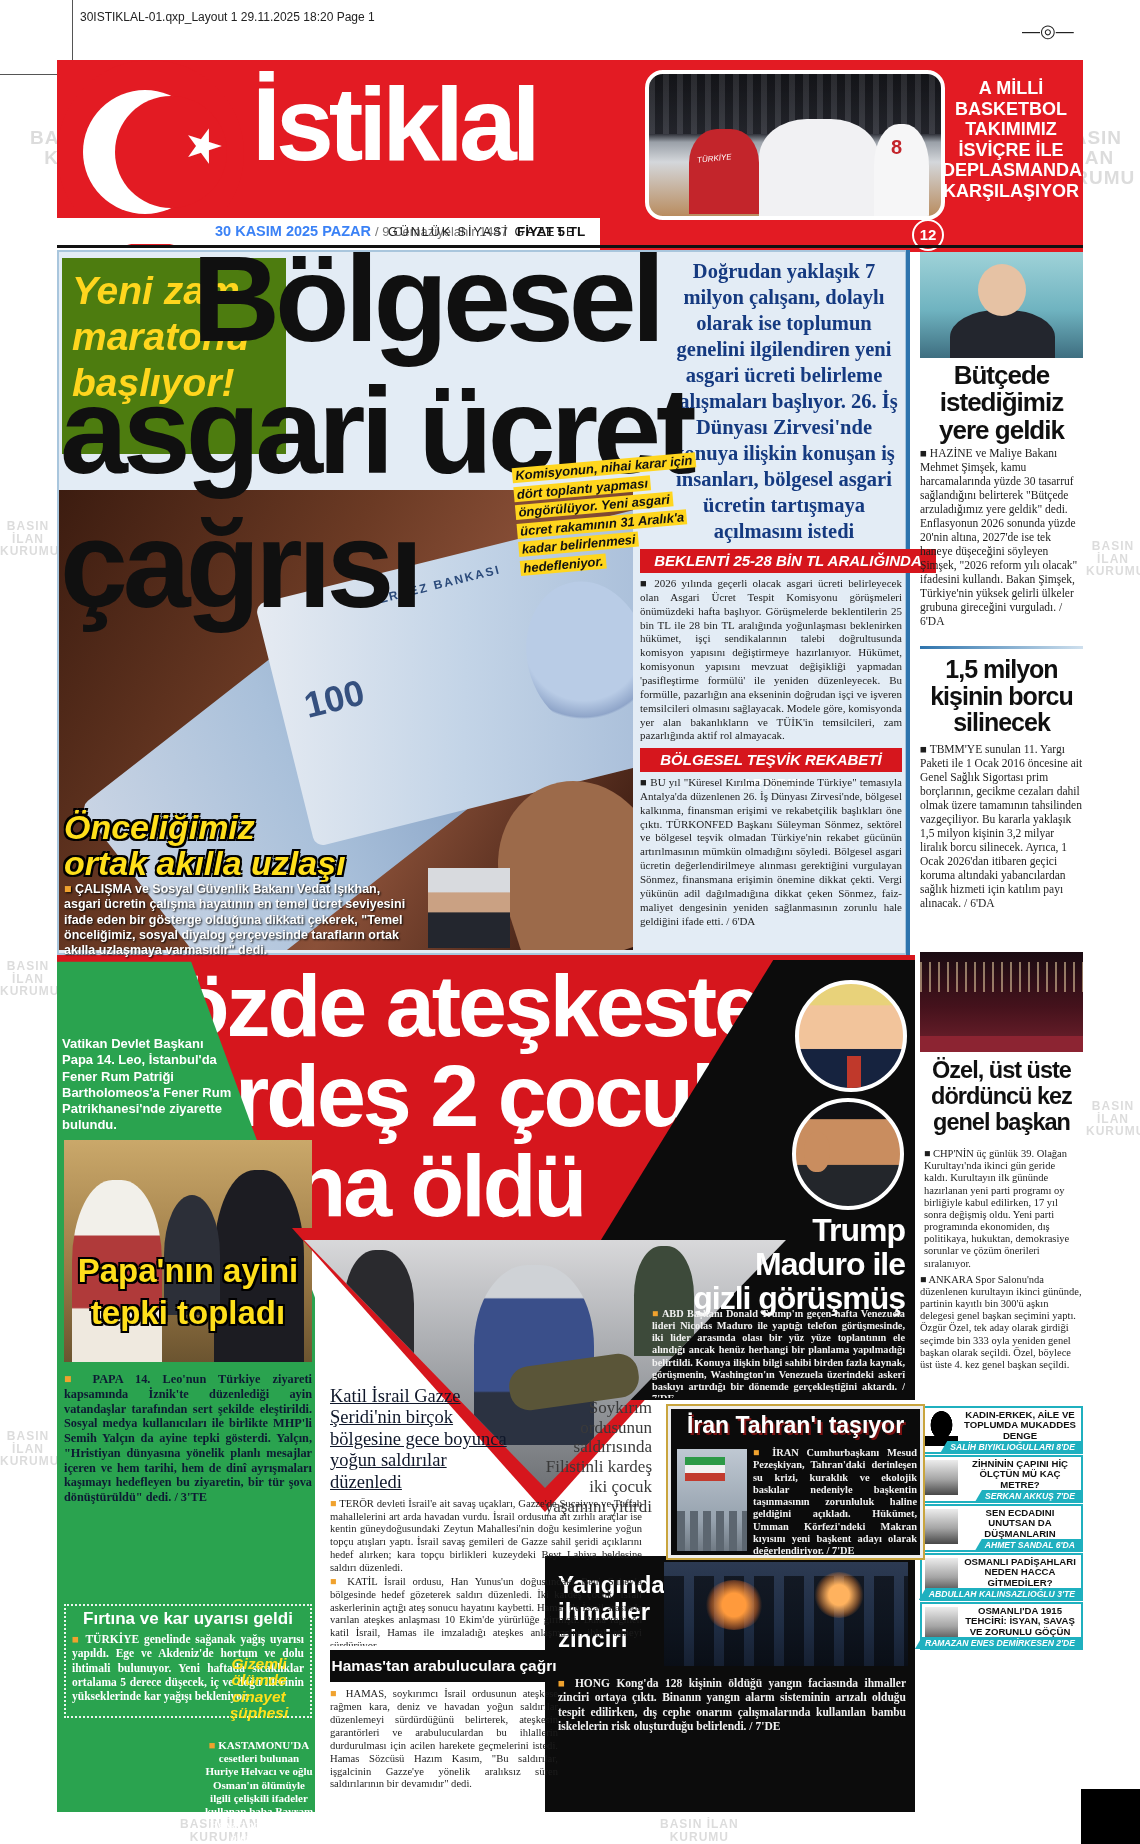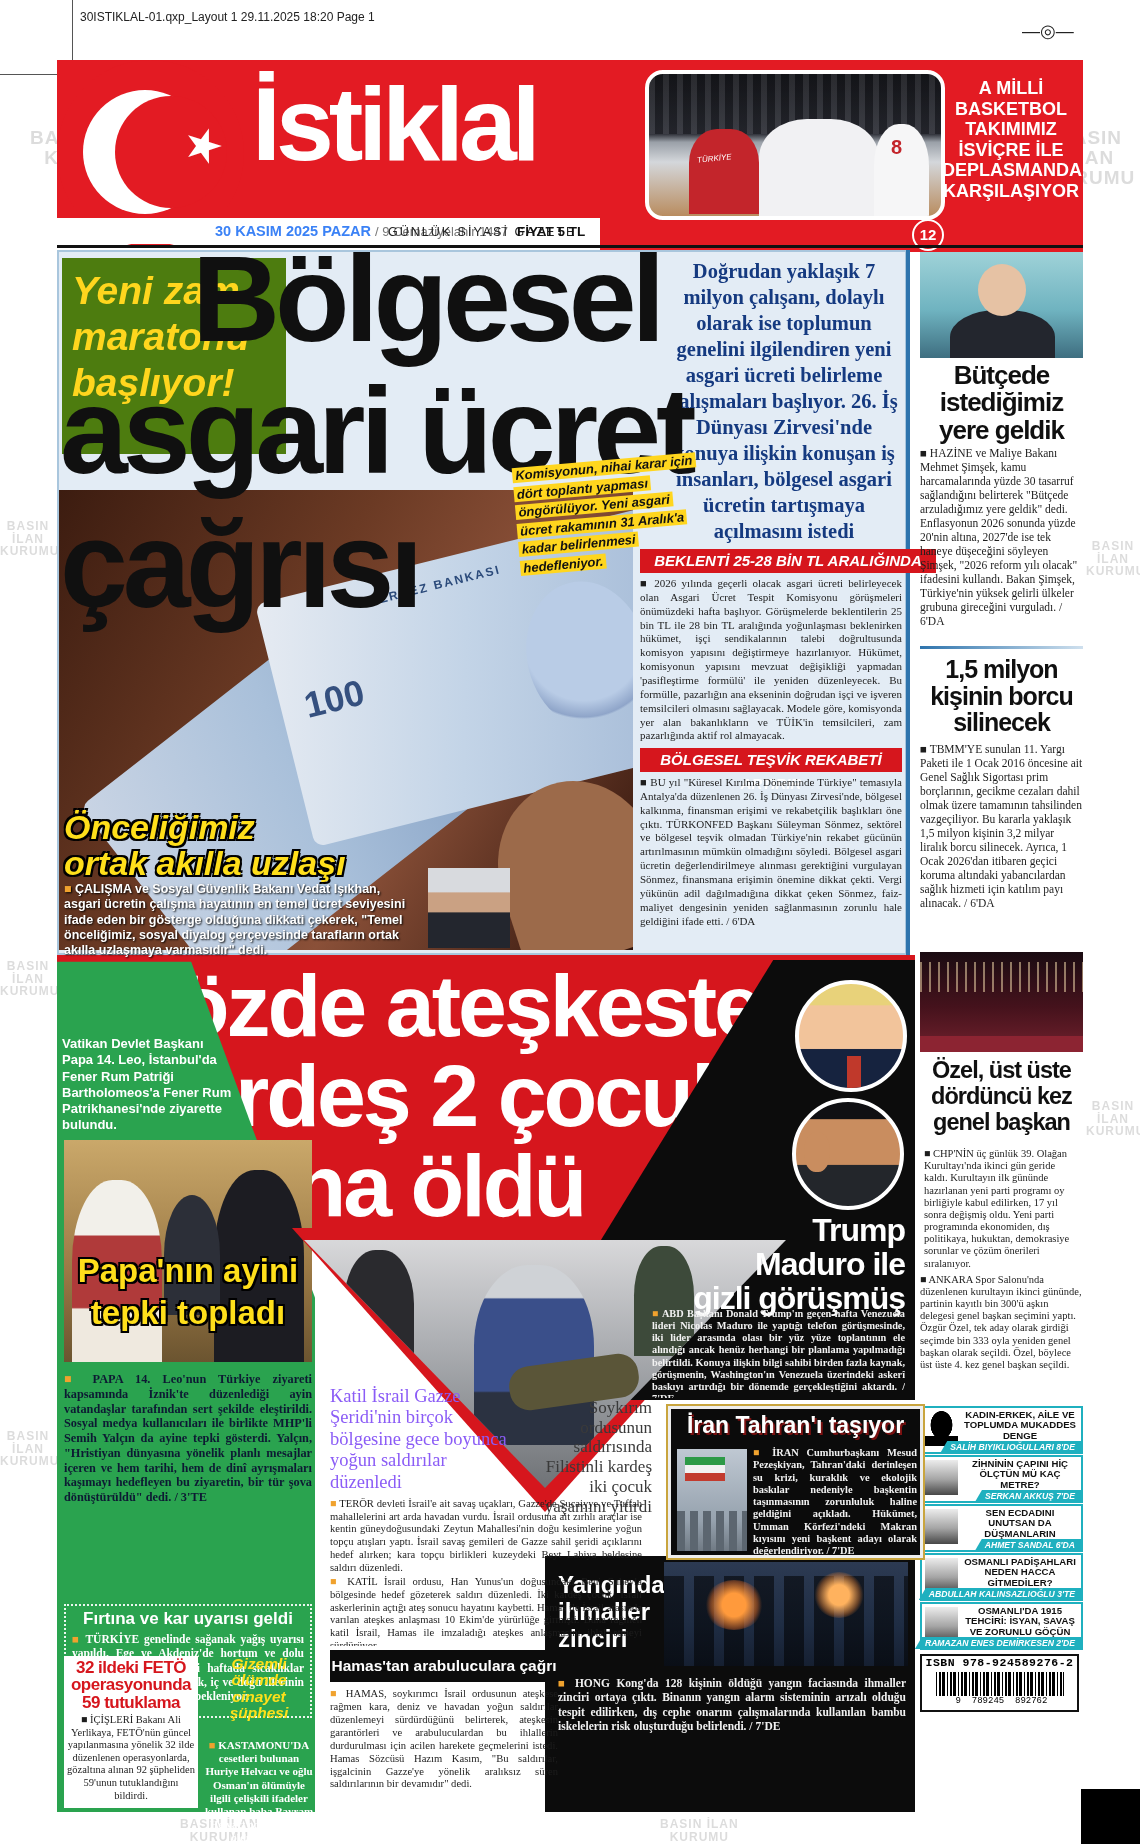--- a/index.html
+++ b/index.html
@@ -202,42 +202,38 @@
   </div>
   <div class="abs yhead" style="left:64px;top:1294px;width:248px;text-align:center;font-size:33px;z-index:4;">tepki topladı</div>
   <div class="abs yhead" style="left:64px;top:1252px;width:248px;text-align:center;font-size:33px;z-index:4;">Papa'nın ayini</div>
   <div class="abs bodytxt sqo" style="left:64px;top:1372px;width:248px;height:152px;font-size:12.3px;line-height:1.2;color:#0d1a33;font-weight:700;overflow:hidden;z-index:3;">PAPA 14. Leo'nun Türkiye ziyareti kapsamında İznik'te düzenlediği ayin vatandaşlar tarafından sert şekilde eleştirildi. Sosyal medya kullanıcıları ile birlikte MHP'li Semih Yalçın da ayine tepki gösterdi. Yalçın, "Hristiyan dünyasına yönelik planlı mesajlar içeren ve hem tarihi, hem de dinî ayrışmaları kaşımayı hedefleyen bu ziyaretin, bir tür şova dönüştürüldü" dedi. / 3'TE</div>
 
   <div class="abs" style="left:64px;top:1604px;width:248px;height:114px;border:2px dotted #eaf7ef;box-sizing:border-box;z-index:3;">
     <div style="color:#fff;font-weight:800;font-size:17px;text-align:center;padding-top:3px;">Fırtına ve kar uyarısı geldi</div>
     <div class="bodytxt sqo" style="color:#fff;font-weight:700;font-size:11.5px;line-height:1.24;padding:3px 6px;overflow:hidden;height:78px;">TÜRKİYE genelinde sağanak yağış uyarısı yapıldı. Ege ve Akdeniz'de hortum ve dolu ihtimali bulunuyor. Yeni haftada sıcaklıklar ortalama 5 derece düşecek, iç ve doğu illerinin yükseklerinde kar yağışı bekleniyor.</div>
   </div>
 
-  <div class="abs" style="left:64px;top:1656px;width:134px;height:152px;background:#fff;z-index:3;padding:3px;box-sizing:border-box;">
-    <div style="color:#d6161d;font-weight:800;font-size:17px;line-height:1.02;text-align:center;letter-spacing:-0.5px;">32 ildeki FETÖ operasyonunda 59 tutuklama</div>
-    <div class="bodytxt sqd" style="font-size:10.5px;line-height:1.2;text-align:center;margin-top:3px;overflow:hidden;height:88px;">İÇİŞLERİ Bakanı Ali Yerlikaya, FETÖ'nün güncel yapılanmasına yönelik 32 ilde düzenlenen operasyonlarda, gözaltına alınan 92 şüpheliden 59'unun tutuklandığını bildirdi.</div>
-  </div>
 
   <div class="abs" style="left:204px;top:1656px;width:110px;height:152px;z-index:3;">
     <div style="color:#ffe01a;font-weight:800;font-size:15.5px;line-height:1.05;text-align:center;font-style:italic;">Gizemli ölümde cinayet şüphesi</div>
     <div class="bodytxt sqo" style="color:#fff;font-weight:700;font-size:11px;line-height:1.2;text-align:center;margin-top:18px;overflow:hidden;height:108px;">KASTAMONU'DA cesetleri bulunan Huriye Helvacı ve oğlu Osman'ın ölümüyle ilgili çelişkili ifadeler kullanan baba Bayram Helvacı odak noktası oldu. / 3'TE</div>
   </div>
 
   <div class="abs" style="left:292px;top:1228px;width:506px;height:284px;background:#d6161d;z-index:3;
               clip-path:polygon(0 0,100% 0,50% 100%);"></div>
   <div class="abs" style="left:304px;top:1240px;width:482px;height:248px;z-index:4;
               clip-path:polygon(0 0,100% 0,50% 100%);
               background:linear-gradient(180deg,#d8d8da,#aeb0b4 40%,#8d9094 72%,#6f7276);">
     <div class="abs" style="left:40px;top:10px;width:70px;height:120px;border-radius:45% 45% 0 0;background:#2a2a2e;"></div>
     <div class="abs" style="left:330px;top:6px;width:60px;height:110px;border-radius:45% 45% 0 0;background:#3d4a3a;"></div>
     <div class="abs" style="left:170px;top:25px;width:120px;height:180px;border-radius:45% 45% 0 0;background:linear-gradient(180deg,#cfd2d6 0 18%,#3a4f8a 19% 70%,#2b3241 71%);"></div>
     <div class="abs" style="left:205px;top:120px;width:130px;height:44px;border-radius:20px;background:#5a5538;transform:rotate(-8deg);"></div>
   </div>
 
-  <div class="abs serif" style="left:330px;top:1386px;width:192px;font-size:18.5px;line-height:1.16;color:#8b5cf6;z-index:5;">Katil İsrail Gazze Şeridi'nin birçok bölgesine gece boyunca yoğun saldırılar düzenledi</div>
+  <div class="abs serif" style="left:330px;top:1386px;width:192px;font-size:18.5px;line-height:1.16;color:#0f172a;z-index:5;text-decoration:underline;">Katil İsrail Gazze Şeridi'nin birçok bölgesine gece boyunca yoğun saldırılar düzenledi</div>
   <div class="abs serif" style="left:524px;top:1398px;width:128px;font-size:17px;line-height:1.16;color:#3a3a3a;text-align:right;z-index:5;">Soykırım ordusunun saldırısında Filistinli kardeş iki çocuk yaşamını yitirdi</div>
 
   <div class="abs" style="left:330px;top:1498px;width:312px;height:148px;overflow:hidden;z-index:5;">
     <p class="bodytxt sqo" style="margin:0;font-size:10.6px;line-height:1.2;">TERÖR devleti İsrail'e ait savaş uçakları, Gazze'de Şucaiyye ve Tuffah mahallelerini art arda havadan vurdu. İsrail ordusuna ait zırhlı araçlar ise kentin güneydoğusundaki Zeytun Mahallesi'nin doğu kesimlerine yoğun topçu atışları yaptı. İsrail savaş gemileri de Gazze sahil şeridi açıklarını hedef alırken; kara topçu birlikleri kuzeydeki Beyt Lahiya beldesine saldırı düzenledi.</p>
     <p class="bodytxt sqo" style="margin:2px 0 0;font-size:10.6px;line-height:1.2;">KATİL İsrail ordusu, Han Yunus'un doğusundaki Beni Suheyla bölgesinde hedef gözeterek saldırı düzenledi. İki kardeş çocuk, İsrail askerlerinin açtığı ateş sonucu hayatını kaybetti. Hamas ile İsrail arasında varılan ateşkes anlaşması 10 Ekim'de yürürlüğe girmişti. Buna rağmen katil İsrail, Hamas ile imzaladığı ateşkes anlaşmasını ihlal etmeyi sürdürüyor.</p>
   </div>
   <div class="abs" style="left:330px;top:1650px;width:228px;height:32px;background:#0c0c0c;color:#fff;font-weight:800;
               font-size:15.5px;text-align:center;line-height:32px;z-index:5;">Hamas'tan arabuluculara çağrı</div>
   <div class="abs bodytxt sqo" style="left:330px;top:1688px;width:228px;height:122px;font-size:10.6px;line-height:1.22;overflow:hidden;z-index:5;">HAMAS, soykırımcı İsrail ordusunun ateşkese rağmen kara, deniz ve havadan yoğun saldırılar düzenlemeyi sürdürdüğünü belirterek, ateşkesin garantörleri ve arabuluculardan bu ihlallerin durdurulması için acilen harekete geçmelerini istedi. Hamas Sözcüsü Hazım Kasım, "Bu saldırılar, işgalcinin Gazze'ye yönelik aralıksız süren saldırılarının bir devamıdır" dedi.</div>
 
@@ -321,22 +317,16 @@
     <div class="pic"></div>
     <div class="ttl">OSMANLI PADİŞAHLARI NEDEN HACCA GİTMEDİLER?</div>
     <div class="nm">ABDULLAH KALINSAZLIOĞLU 3'TE</div>
   </div>
   <div class="colbox" style="top:1602px;">
     <div class="pic"></div>
     <div class="ttl">OSMANLI'DA 1915 TEHCİRİ: İSYAN, SAVAŞ VE ZORUNLU GÖÇÜN ARKA PLANI</div>
     <div class="nm">RAMAZAN ENES DEMİRKESEN 2'DE</div>
   </div>
 
-  <div class="abs" style="left:920px;top:1654px;width:159px;height:58px;background:#fff;border:2px solid #111;box-sizing:border-box;">
-    <div style="font-family:'Liberation Mono',monospace;font-weight:700;font-size:11.5px;text-align:center;letter-spacing:0.5px;">ISBN 978-924589276-2</div>
-    <div style="position:absolute;left:14px;top:16px;width:128px;height:24px;
-                background:repeating-linear-gradient(90deg,#000 0 1px,#fff 1px 3px,#000 3px 5px,#fff 5px 6px,#000 6px 9px,#fff 9px 11px);"></div>
-    <div style="position:absolute;left:0;top:40px;width:159px;font-family:'Liberation Mono',monospace;font-size:9px;text-align:center;white-space:pre;">9  789245  892762</div>
-  </div>
 
   <div class="abs" style="left:1081px;top:1789px;width:59px;height:55px;background:#000;"></div>
 
 </div>
 
 </body></html>

